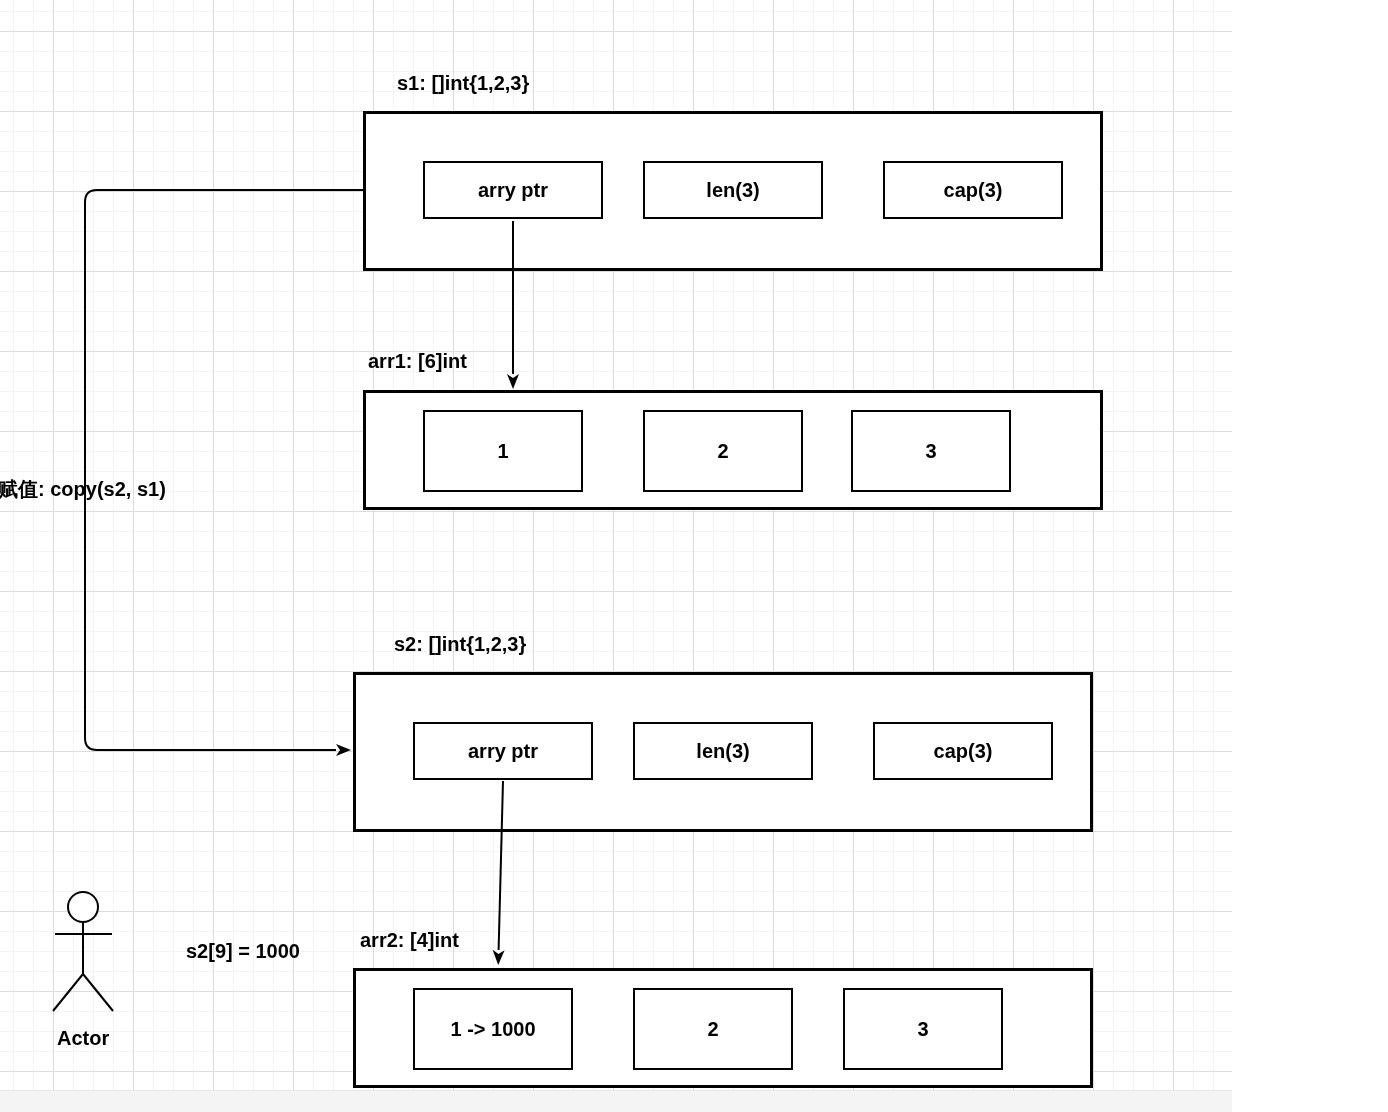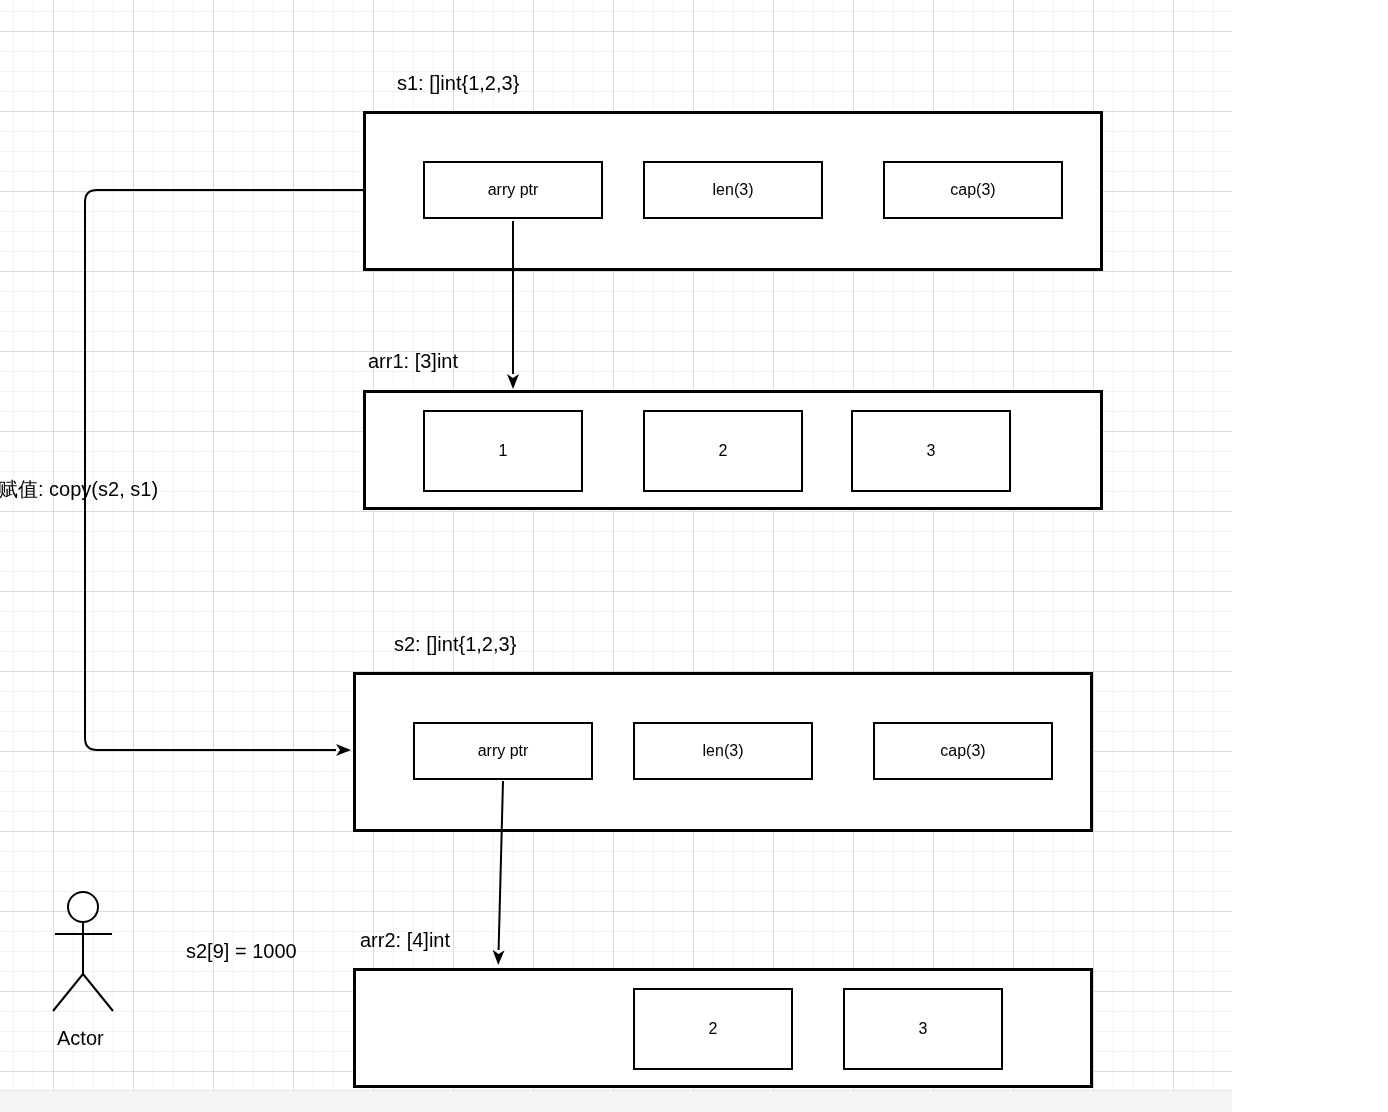--- a/index.html
+++ b/index.html
@@ -4,20 +4,21 @@
 <style>
   html, body { margin: 0; padding: 0; }
   .stage {
     position: relative;
     width: 1232px;
     height: 1112px;
     overflow: hidden;
     background: #bef264;
     font-family: "Liberation Sans", "DejaVu Sans", sans-serif;
     color: var(--color-text, #000000);
+    font-weight: bold;
   }
   .canvas-grid {
     position: absolute;
     left: 0; top: 0;
     width: 1388px; height: 1090px;
     background-color: #ffffff;
     background-image:
       linear-gradient(to right, var(--color-grid-major, #dcdcdc) 1px, transparent 1px),
       linear-gradient(to bottom, var(--color-grid-major, #dcdcdc) 1px, transparent 1px),
       linear-gradient(to right, var(--color-grid-minor, #f3f3f3) 1px, transparent 1px),
@@ -39,21 +40,21 @@
     box-sizing: border-box;
   }
   .cell {
     position: absolute;
     background: var(--color-shape-fill, #ffffff);
     border: 2px solid var(--color-stroke, #000000);
     box-sizing: border-box;
     display: flex;
     align-items: center;
     justify-content: center;
-    font-size: 16px;
+    font-size: 20px;
     white-space: nowrap;
   }
   .diagram-label {
     position: absolute;
     font-size: 20px;
     line-height: 1.2;
     white-space: nowrap;
   }
   svg.overlay {
     position: absolute;
@@ -68,34 +69,35 @@
 
   <div class="canvas-grid"></div>
   <div class="outside-strip"></div>
 
   <div class="diagram-label" style="left:397px; top:71px;">s1: []int{1,2,3}</div>
   <div class="node" style="left:363px; top:111px; width:740px; height:160px;"></div>
   <div class="cell" style="left:423px; top:161px; width:180px; height:58px;">arry ptr</div>
   <div class="cell" style="left:643px; top:161px; width:180px; height:58px;">len(3)</div>
   <div class="cell" style="left:883px; top:161px; width:180px; height:58px;">cap(3)</div>
 
-  <div class="diagram-label" style="left:368px; top:349px;">arr1: [3]int</div>
+  <div class="diagram-label" style="left:368px; top:349px;">arr1: [6]int</div>
   <div class="node" style="left:363px; top:390px; width:740px; height:120px;"></div>
   <div class="cell" style="left:423px; top:410px; width:160px; height:82px;">1</div>
   <div class="cell" style="left:643px; top:410px; width:160px; height:82px;">2</div>
   <div class="cell" style="left:851px; top:410px; width:160px; height:82px;">3</div>
 
   <div class="diagram-label" style="left:394px; top:632px;">s2: []int{1,2,3}</div>
   <div class="node" style="left:353px; top:672px; width:740px; height:160px;"></div>
   <div class="cell" style="left:413px; top:722px; width:180px; height:58px;">arry ptr</div>
   <div class="cell" style="left:633px; top:722px; width:180px; height:58px;">len(3)</div>
   <div class="cell" style="left:873px; top:722px; width:180px; height:58px;">cap(3)</div>
 
   <div class="diagram-label" style="left:360px; top:928px;">arr2: [4]int</div>
   <div class="node" style="left:353px; top:968px; width:740px; height:120px;"></div>
+  <div class="cell" style="left:413px; top:988px; width:160px; height:82px;">1 -&gt; 1000</div>
   <div class="cell" style="left:633px; top:988px; width:160px; height:82px;">2</div>
   <div class="cell" style="left:843px; top:988px; width:160px; height:82px;">3</div>
 
   <svg class="overlay" viewBox="0 0 1388 1090" xmlns="http://www.w3.org/2000/svg">
     <defs>
       <marker id="arrowhead" markerUnits="userSpaceOnUse" markerWidth="18" markerHeight="14" refX="1" refY="7" orient="auto">
         <path d="M 1 1 L 16 7 L 1 13 L 5 7 Z" style="fill:#000000; stroke:none;"></path>
       </marker>
     </defs>
 

